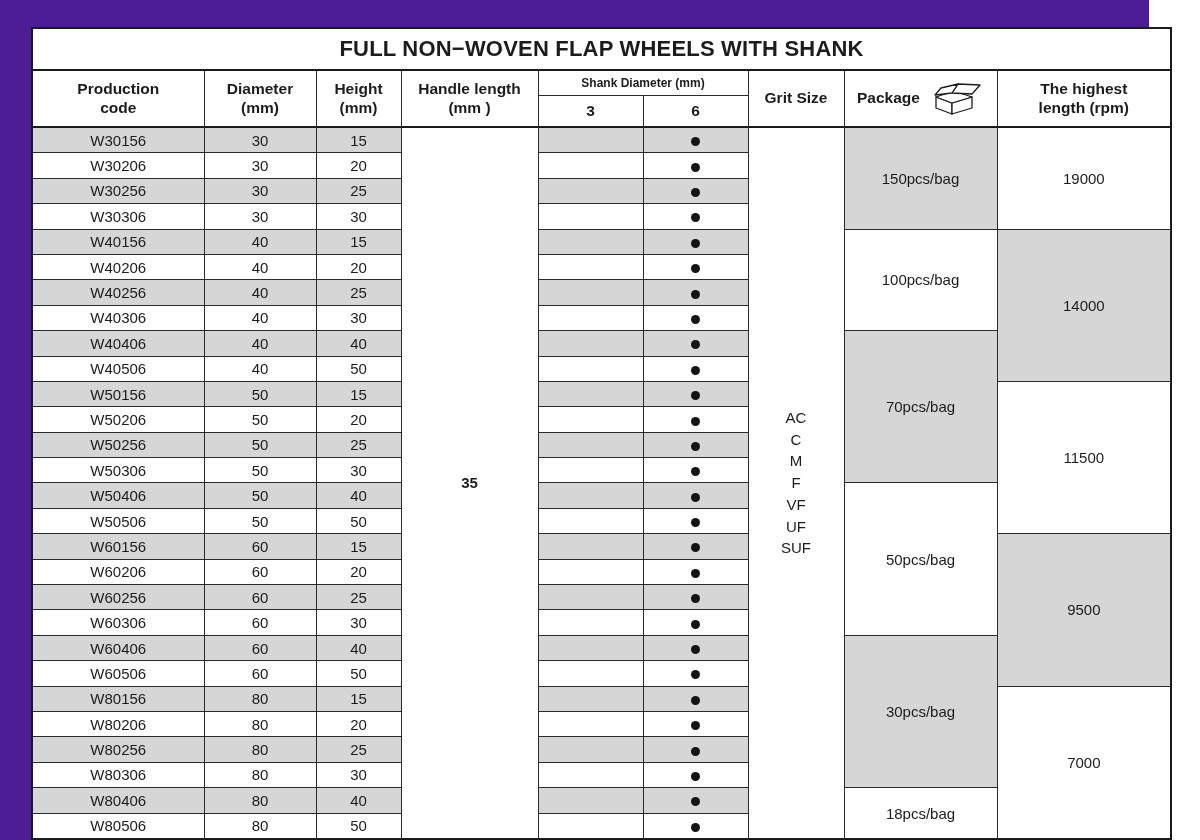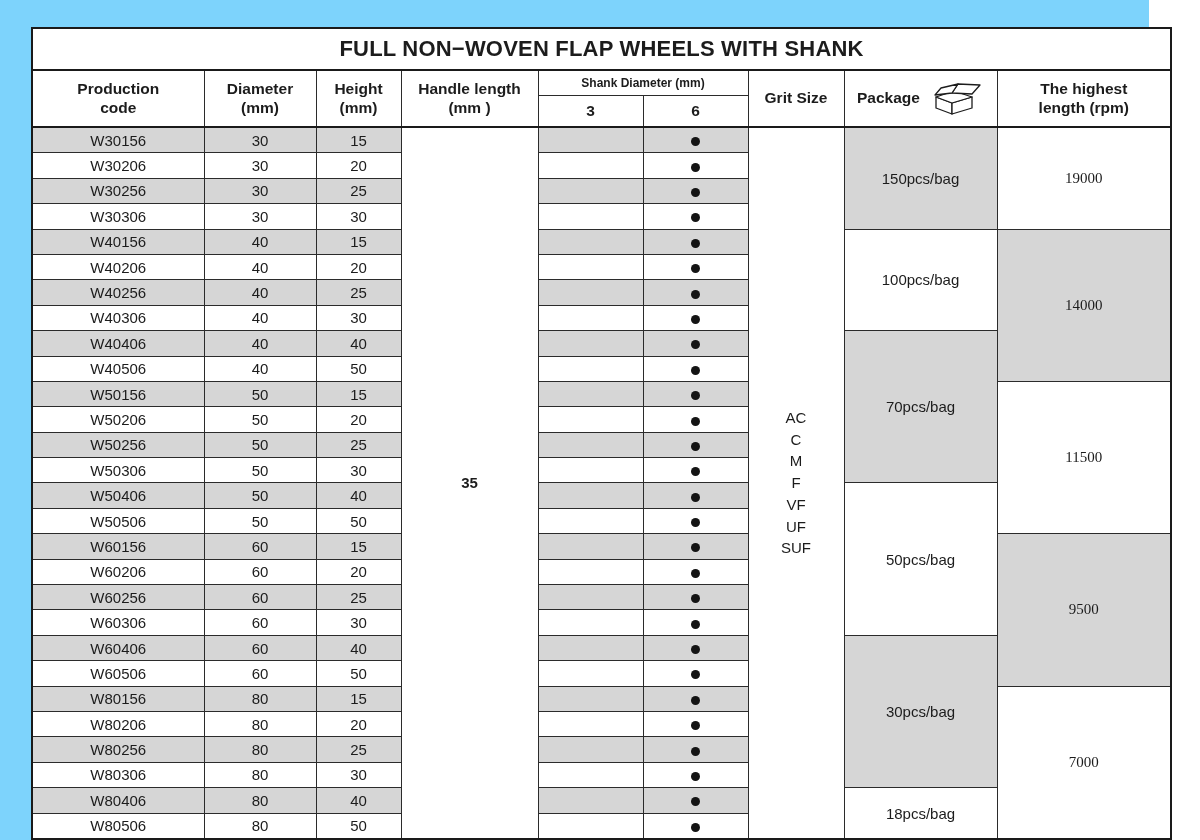--- a/index.html
+++ b/index.html
@@ -5,21 +5,21 @@
   html, body {
     margin: 0;
     padding: 0;
     background: #ffffff;
     font-family: "Liberation Sans", sans-serif;
   }
   #page {
     width: 1149px;
     height: 840px;
     position: relative;
-    background: #7dd3fc;
+    background: #4c1d95;
     box-sizing: border-box;
   }
   #spec-table {
     position: absolute;
     left: 31px;
     top: 27px;
     width: 1139px;
     height: 790px;
     border-collapse: collapse;
     table-layout: fixed;
@@ -75,21 +75,21 @@
     display: inline-block;
     width: 9px;
     height: 9px;
     border-radius: 50%;
     background: #141414;
     vertical-align: middle;
   }
   .merged { font-size: 16px; font-weight: bold; }
   .grit-cell { font-size: 16px; line-height: 1.45; }
   .pkg-cell { font-size: 16px; margin-top: 33px; }
-  .speed-cell { font-size: 16px; font-family: Liberation Serif, serif; }
+  .speed-cell { font-size: 16px; }
   .grp-top { border-top: 1.9px solid #2b2b2b !important; }
 </style>
 </head>
 <body>
 
 <div id="page">
   <table id="spec-table">
     <colgroup>
       <col style="width:172px">
       <col style="width:112px">

